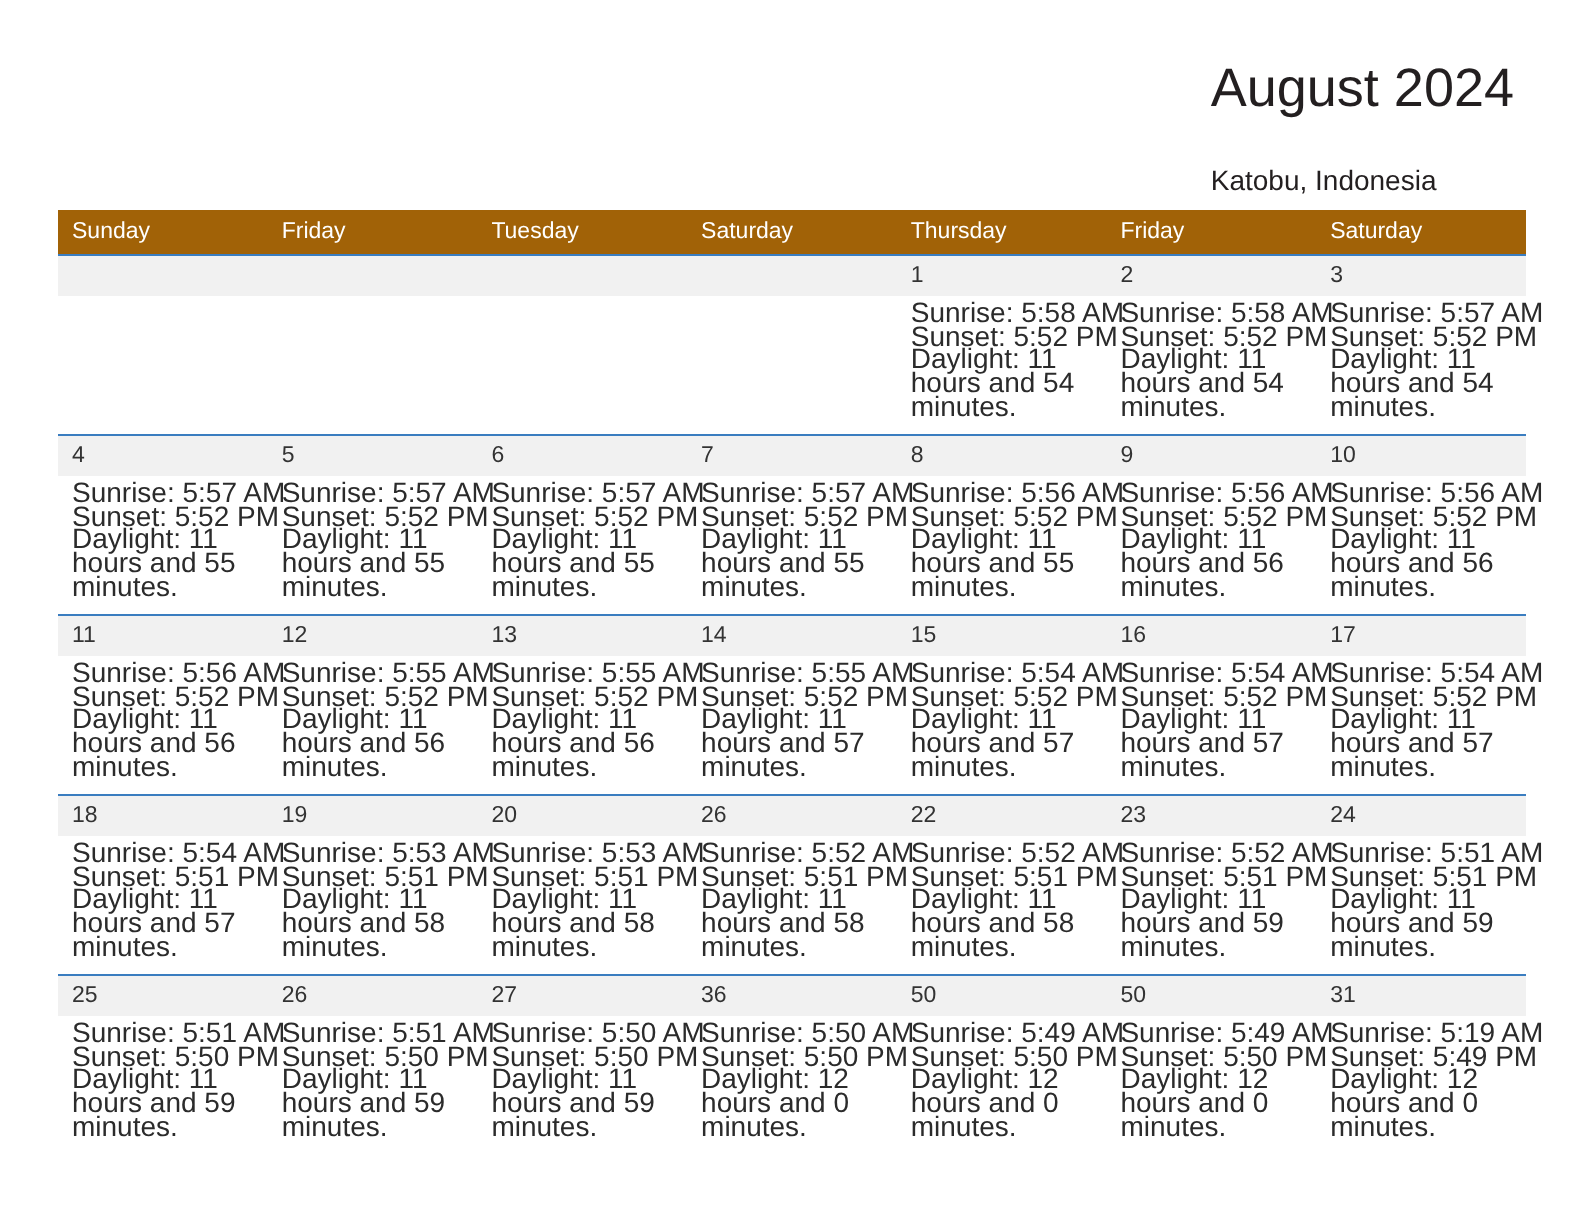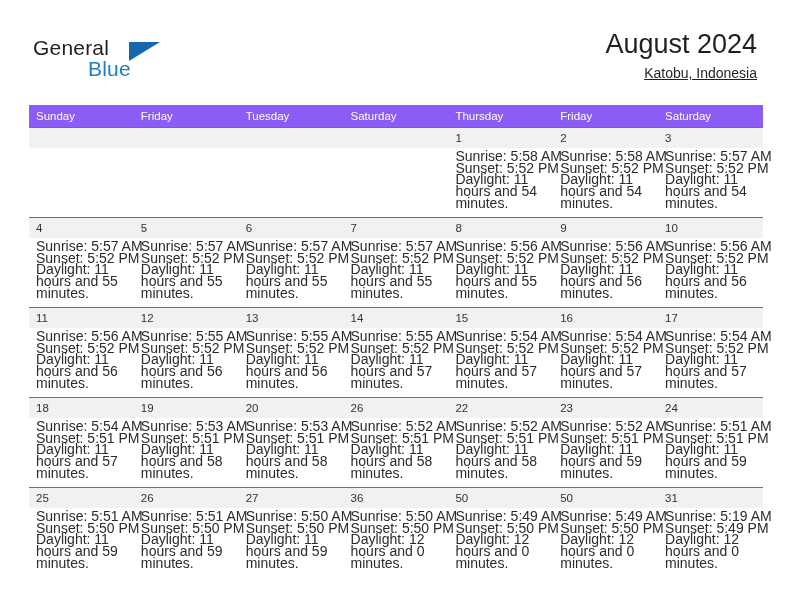--- a/index.html
+++ b/index.html
@@ -63,50 +63,49 @@
     width: 0;
     height: 0;
     border-left: 31px solid #1568b0;
     border-bottom: 19px solid transparent;
   }
 
   .title-block {
     position: absolute;
     right: 35px;
     top: 28px;
-    text-align: right;
+    text-align: left;
   }
   .cal-title {
     font-size: 27px;
     font-weight: normal;
     color: #231f20;
     line-height: 32px;
     white-space: nowrap;
   }
   .cal-location {
     font-size: 14px;
     color: #231f20;
     line-height: 20px;
-    margin-top: 3px;
+    margin-top: 20px;
     white-space: nowrap;
-    text-decoration: underline;
   }
 
   
   .calendar {
     position: absolute;
     left: 29px;
     top: 105px;
     width: 734px;
     border-collapse: collapse;
     table-layout: fixed;
   }
 
   .calendar th {
-    background: #8b5cf6;
+    background: #a16207;
     color: #ffffff;
     font-size: 11.5px;
     font-weight: normal;
     text-align: left;
     padding: 5px 0 5px 7px;
     height: 11px;
     border: none;
   }
 
   .calendar td {
@@ -148,25 +147,20 @@
   .details .wrap {
     white-space: normal;
   }
 </style>
 </head>
 <body>
 
 <div class="page">
 
   <div class="header">
-    <div class="brand">
-      <span class="brand-general">General</span>
-      <span class="brand-triangle"></span>
-      <span class="brand-blue">Blue</span>
-    </div>
 
     <div class="title-block">
       <div class="cal-title">August 2024</div>
       <div class="cal-location">Katobu, Indonesia</div>
     </div>
   </div>
 
   <table class="calendar">
     <thead>
       <tr>

